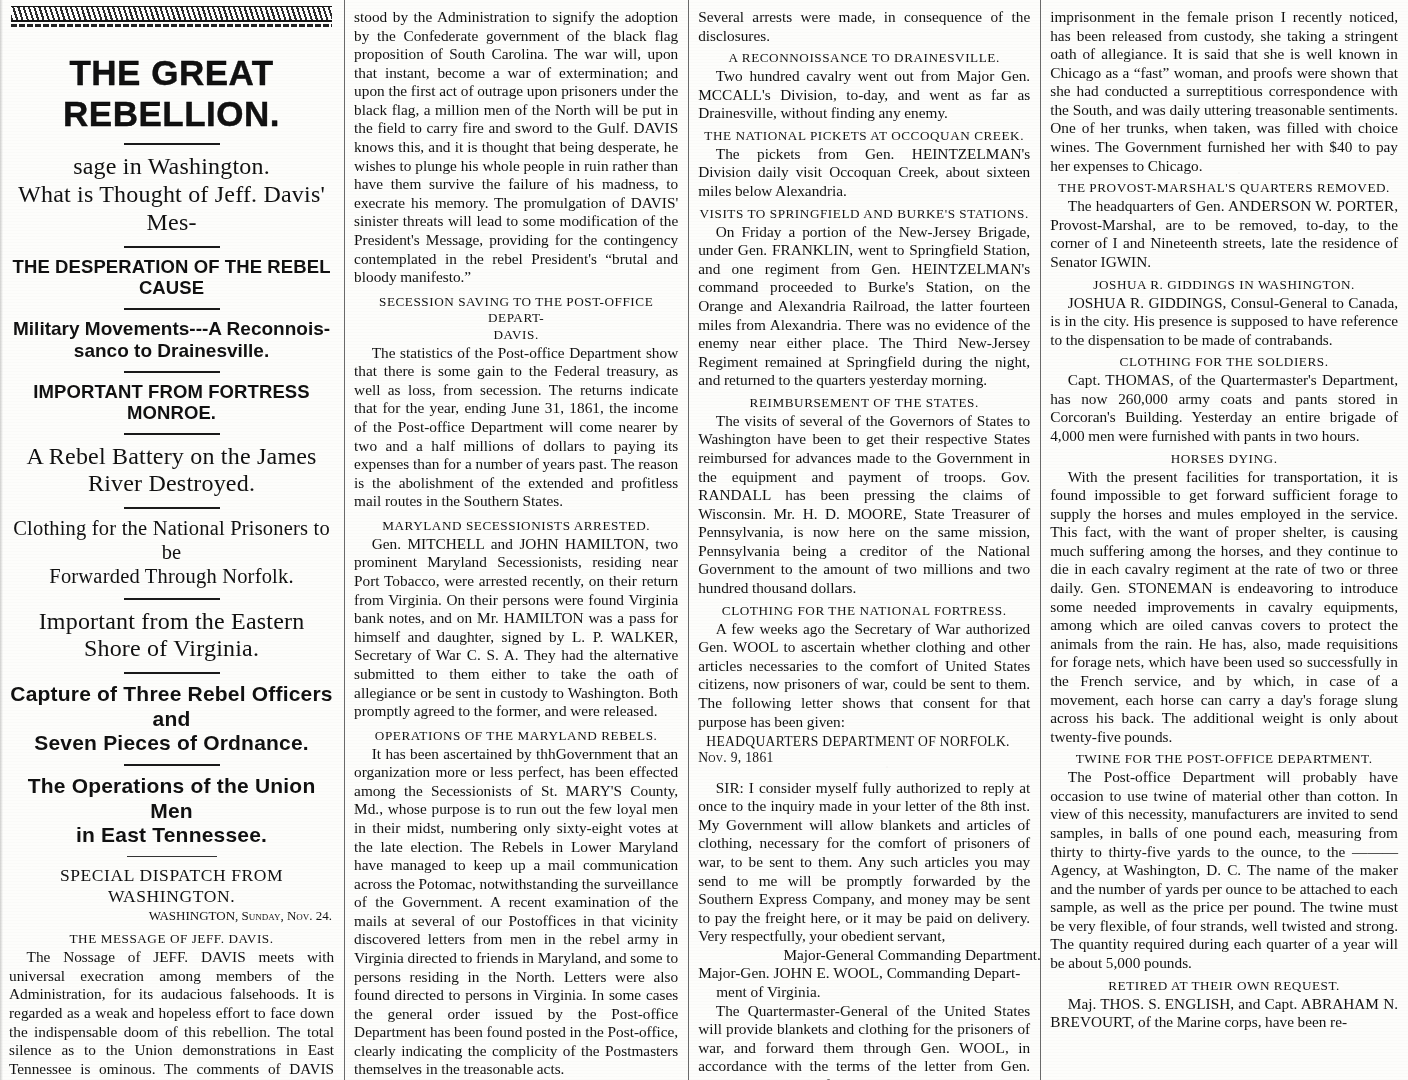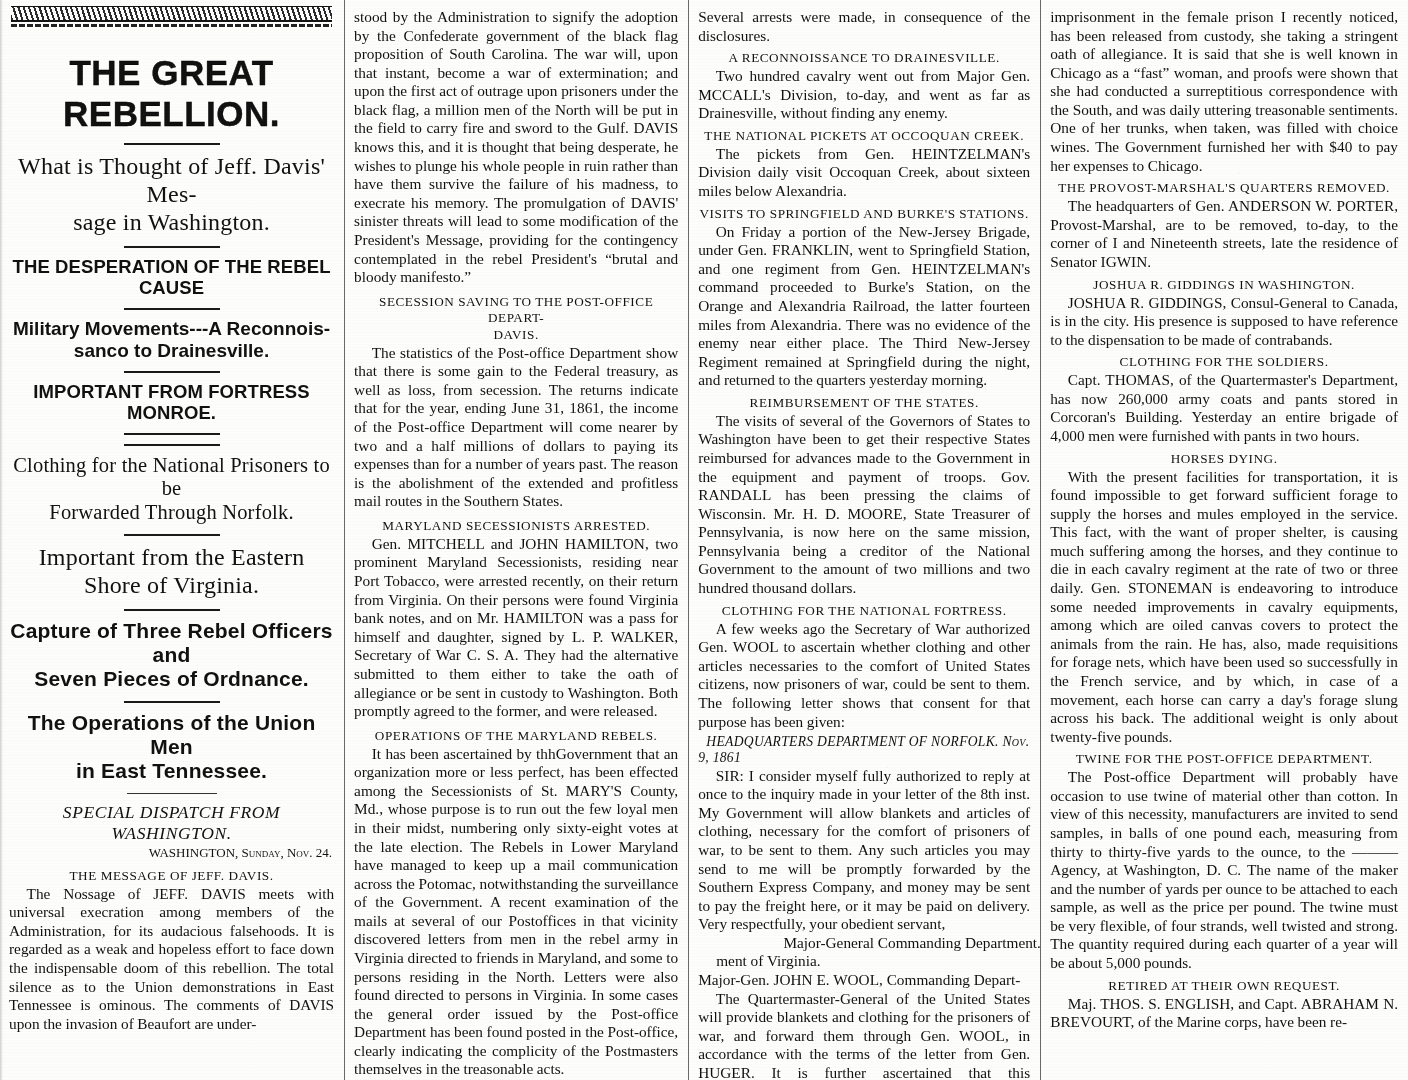--- a/index.html
+++ b/index.html
@@ -81,21 +81,20 @@
   }
   .rule.thin{border-top:1px solid #333;width:90px;}
 
   
   .dispatch{
     text-align:center;
     font-size:17.5px;
     letter-spacing:.6px;
     margin:8px 0 1px 0;
     font-family:"Liberation Serif",serif;
-    font-style:italic;
   }
   .dateline{
     text-align:right;
     font-size:13px;
     margin:0 2px 3px 0;
   }
   .sc{font-variant:small-caps;}
   .subhead{
     text-align:center;
     font-size:13.2px;
@@ -123,23 +122,22 @@
     font-size:15.3px;
     line-height:1.215;
     margin:0;
   }
   .sig.c2{text-align:center;}
   .lettr-head{
     font-size:13.6px;
     font-variant:small-caps;
     letter-spacing:.3px;
     text-indent:.6em;
-    margin:3px 0 0 0;
+    margin:3px 0 12px 0;
     line-height:1.2;
-    font-style:italic;
   }
   
   .speck{
     pointer-events:none;
     position:absolute;inset:0;
     background:
       radial-gradient(circle at 12% 30%, rgba(0,0,0,.035) 0 1px, transparent 1px),
       radial-gradient(circle at 63% 71%, rgba(0,0,0,.03) 0 1px, transparent 1px),
       radial-gradient(circle at 88% 16%, rgba(0,0,0,.03) 0 1px, transparent 1px);
     opacity:.7;
@@ -156,41 +154,45 @@
   <div class="edge-l"></div>
 
   <div class="col c1">
     <div class="orn"></div>
     <div class="orn2"></div>
 
     <div class="hl hl-main">THE GREAT REBELLION.</div>
 
     <div class="rule"></div>
     <div class="hl hl-serif-lg">
+      <div>sage in Washington.</div>
       <div>What is Thought of Jeff. Davis' Mes-</div>
-      <div>sage in Washington.</div>
     </div>
 
     <div class="rule"></div>
     <div class="hl hl-bold-small">
       <div>THE DESPERATION OF THE REBEL CAUSE</div>
     </div>
 
     <div class="rule"></div>
     <div class="hl hl-bold-mid">
       <div>Military  Movements---A  Reconnois-</div>
       <div>sanco to Drainesville.</div>
     </div>
 
     <div class="rule"></div>
     <div class="hl hl-bold-small">
       <div>IMPORTANT FROM FORTRESS MONROE.</div>
     </div>
 
     <div class="rule"></div>
+    <div class="hl hl-serif-lg">
+      <div>A Rebel Battery on the James</div>
+      <div>River Destroyed.</div>
+    </div>
 
     <div class="rule"></div>
     <div class="hl" style="font-size:20.5px;">
       <div>Clothing for the National Prisoners to  be</div>
       <div>Forwarded Through Norfolk.</div>
     </div>
 
     <div class="rule"></div>
     <div class="hl hl-serif-lg">
       <div>Important from the Eastern</div>
@@ -245,22 +247,22 @@
 
     <div class="subhead tight">REIMBURSEMENT OF THE STATES.</div>
     <p class="body">The visits of several of the Governors of States to Washington have been to get their respective States reimbursed for advances made to the Government in the equipment and payment of troops. Gov. RANDALL has been pressing the claims of Wisconsin. Mr. H. D. MOORE, State Treasurer of Pennsylvania, is now here on the same mission, Pennsylvania being a creditor of the National Government to the amount of two millions and two hundred thousand dollars.</p>
 
     <div class="subhead tight">CLOTHING FOR THE NATIONAL FORTRESS.</div>
     <p class="body">A few weeks ago the Secretary of War authorized Gen. WOOL to ascertain whether clothing and other articles necessaries to the comfort of United States citizens, now prisoners of war, could be sent to them. The following letter shows that consent for that purpose has been given:</p>
 
     <div class="lettr-head">HEADQUARTERS DEPARTMENT OF NORFOLK. Nov. 9, 1861</div>
     <p class="body">SIR: I consider myself fully authorized to reply at once to the inquiry made in your letter of the 8th inst. My Government will allow blankets and articles of clothing, necessary for the comfort of prisoners of war, to be sent to them. Any such articles you may send to me will be promptly forwarded by the Southern Express Company, and money may be sent to pay the freight here, or it may be paid on delivery. Very respectfully, your obedient servant,</p>
     <div class="sig c2" style="padding-left:40px;">Major-General Commanding Department.</div>
+    <div class="sig" style="text-align:left;">Major-Gen. JOHN E. WOOL, Commanding Depart-</div>
     <div class="sig" style="text-align:left;padding-left:18px;">ment of Virginia.</div>
-    <div class="sig" style="text-align:left;">Major-Gen. JOHN E. WOOL, Commanding Depart-</div>
 
     <p class="body">The Quartermaster-General of the United States will provide blankets and clothing for the prisoners of war, and forward them through Gen. WOOL, in accordance with the terms of the letter from Gen. HUGER. It is further ascertained that this arrangement has been accomplished without compromising the Government in any respect whatever.</p>
 
   </div>
 
   <div class="col c4">
     <p class="body noind" style="margin-top:8px;">imprisonment in the female prison I recently noticed, has been released from custody, she taking a stringent oath of allegiance. It is said that she is well known in Chicago as a “fast” woman, and proofs were shown that she had conducted a surreptitious correspondence with the South, and was daily uttering treasonable sentiments. One of her trunks, when taken, was filled with choice wines. The Government furnished her with $40 to pay her expenses to Chicago.</p>
 
     <div class="subhead tight">THE PROVOST-MARSHAL'S QUARTERS REMOVED.</div>
     <p class="body">The headquarters of Gen. ANDERSON W. PORTER, Provost-Marshal, are to be removed, to-day, to the corner of I and Nineteenth streets, late the residence of Senator IGWIN.</p>

